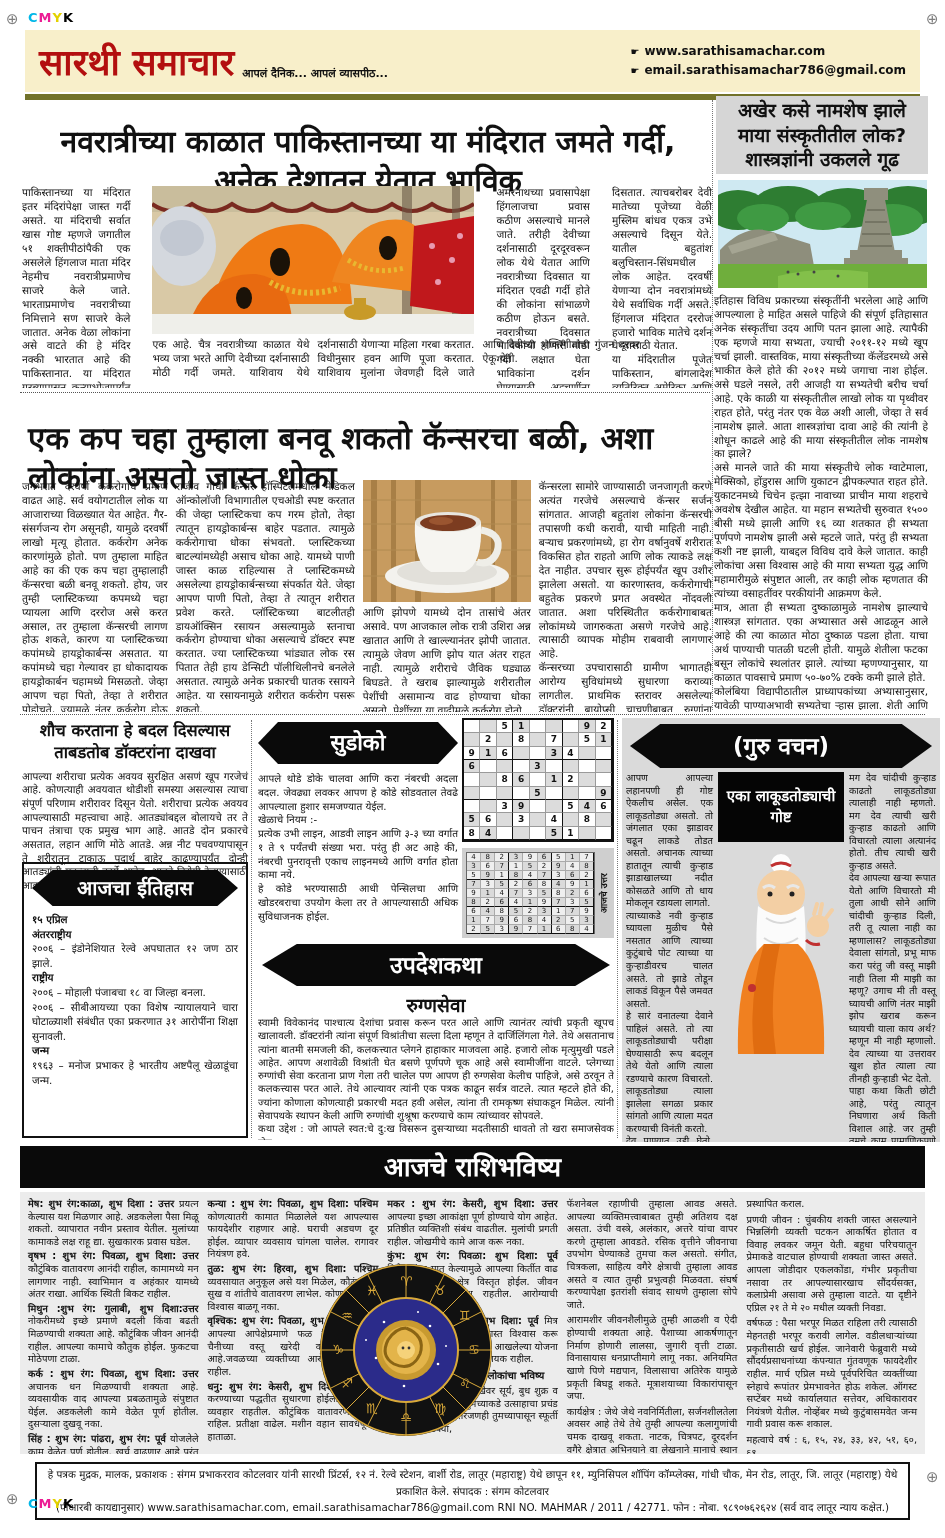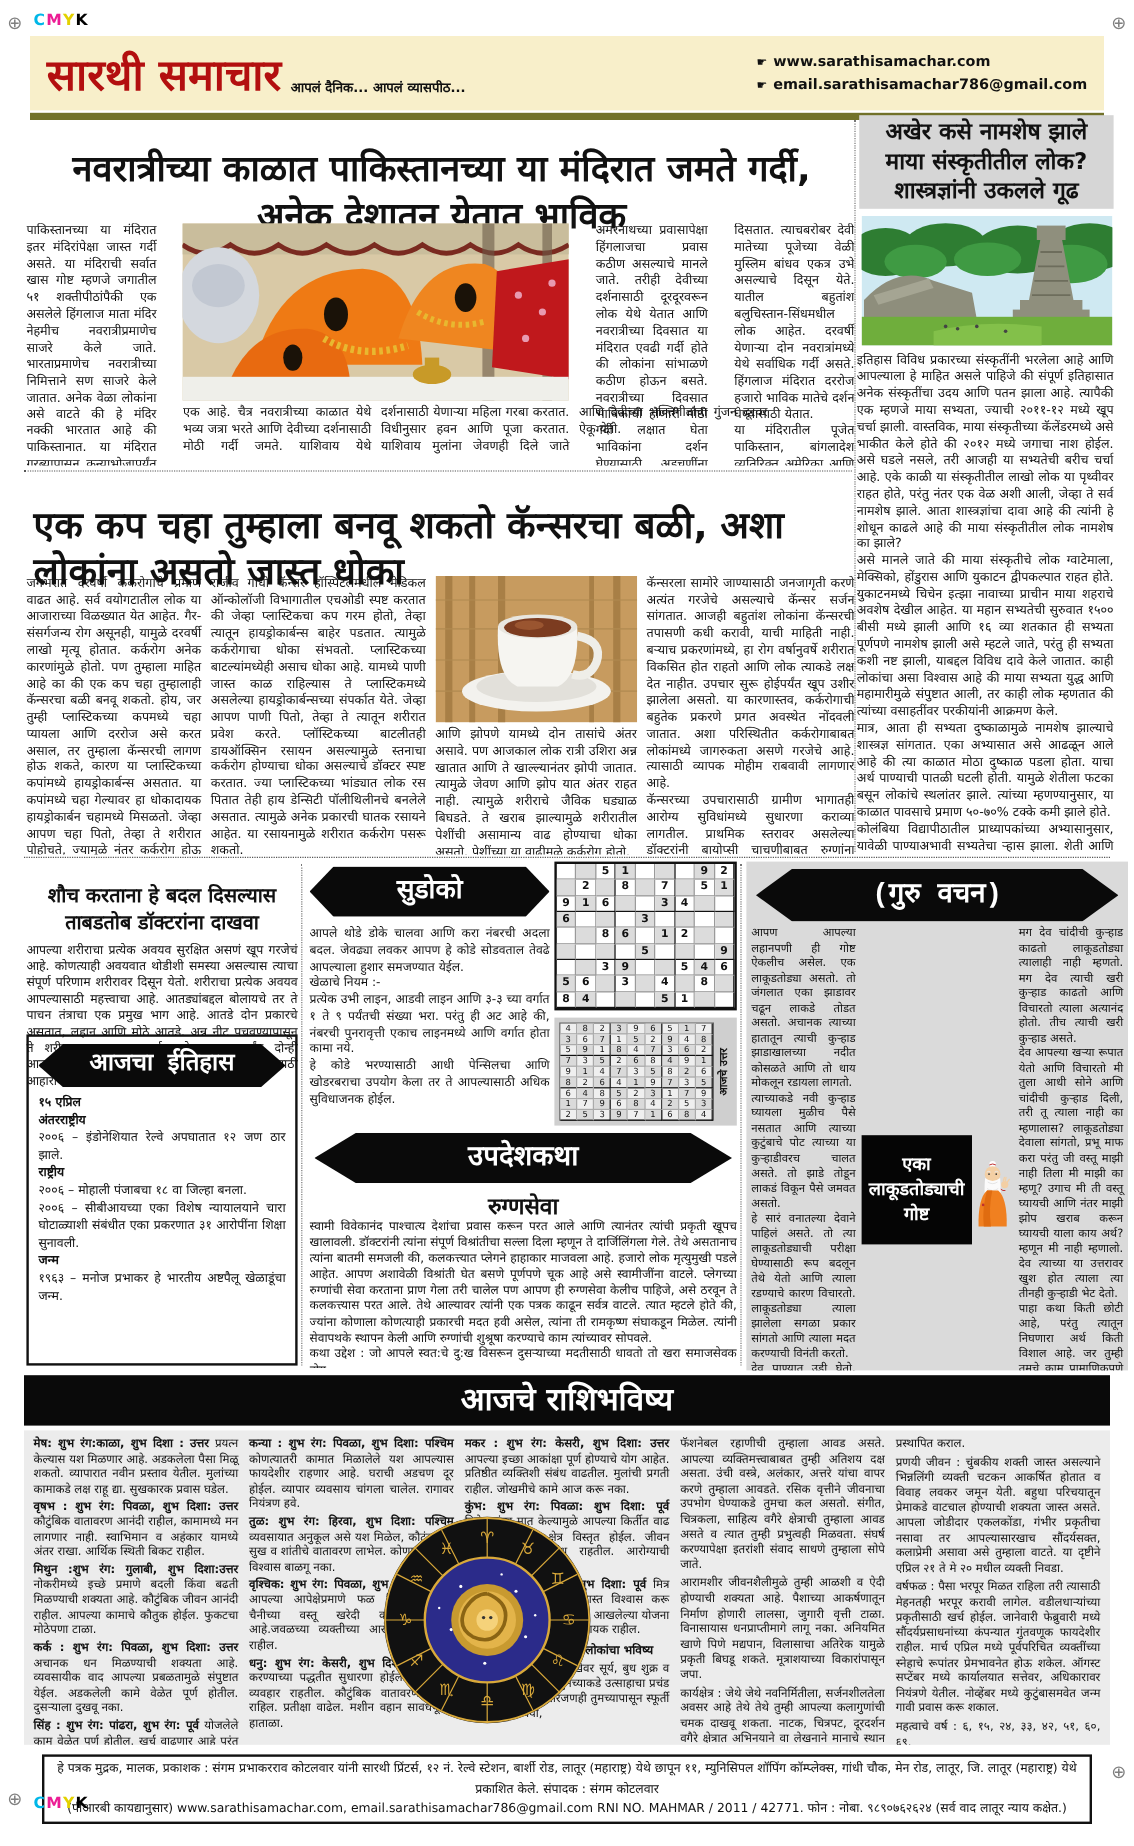--- a/index.html
+++ b/index.html
@@ -33,26 +33,26 @@
   .maya-box{left:716px;top:96px;width:212px;height:78px;background:#d6d6d6;display:flex;align-items:center;
             justify-content:center;text-align:center;font-weight:bold;font-size:19px;line-height:1.3;padding:16px;box-sizing:border-box;}
   .maya-photo{left:718px;top:180px;width:209px;height:108px;}
   .maya-body{left:714px;top:294px;width:214px;height:416px;overflow:hidden;}
   
   .a2-headline{left:28px;top:398px;width:680px;font-size:31px;line-height:1.28;font-weight:bold;text-align:left;}
   .a2-body{left:22px;top:480px;width:690px;height:232px;display:flex;gap:8px;overflow:hidden;}
   .a2c1{width:148px;}.a2c2{width:182px;}.a2c3{width:168px;flex:none;}.a2c4{width:176px;}
   .tea-img{width:168px;height:122px;display:block;margin-bottom:4px;}
   
-  .health{left:22px;top:736px;width:226px;}
+  .health{left:22px;top:720px;width:226px;}
   .health-headline{font-size:16.5px;font-weight:bold;text-align:center;line-height:1.35;}
   .health-body{margin-top:5px;font-size:10.3px;line-height:1.33;text-align:justify;}
   .history-box{left:22px;top:862px;width:226px;height:276px;border:2px solid #111;box-sizing:border-box;padding:4px 8px;overflow:hidden;}
   .diamond{background:#0a0a0a;color:#fff;text-align:center;font-weight:bold;
-           clip-path:polygon(0 50%,10% 0,90% 0,100% 50%,90% 100%,10% 100%);font-family:Liberation Mono, monospace;}
+           clip-path:polygon(0 50%,10% 0,90% 0,100% 50%,90% 100%,10% 100%);}
   .history-banner{width:206px;height:36px;margin:2px auto 6px;font-size:20px;line-height:36px;}
   .hline{font-size:10.3px;line-height:1.42;text-align:justify;}
   .hline.b{font-weight:bold;}
   .sudoku-banner{left:258px;top:722px;width:200px;height:42px;font-size:22px;line-height:42px;}
   .sudoku-text{left:258px;top:772px;width:200px;font-size:10.2px;line-height:1.35;text-align:justify;white-space:pre-line;}
   .sudoku-grid{left:462px;top:718px;width:152px;height:124px;display:grid;border:2px solid #111;box-sizing:border-box;
                grid-template-columns:repeat(9,1fr);grid-template-rows:repeat(9,1fr);background:#fff;}
   .pc{border-right:1px solid #9a9a9a;border-bottom:1px solid #9a9a9a;display:flex;align-items:center;justify-content:center;
       font-size:9px;font-weight:bold;}
   .pc.sh{background:#dcdcdc;}
@@ -62,21 +62,21 @@
   .ac.sh{background:#dadada;}
   .answer-label{writing-mode:vertical-rl;transform:rotate(180deg);font-size:9px;font-weight:bold;text-align:center;width:13px;}
   .updesh-banner{left:262px;top:944px;width:348px;height:42px;font-size:23px;line-height:42px;}
   .updesh-title{left:262px;top:992px;width:348px;text-align:center;font-size:19px;font-weight:bold;}
   .updesh-body{left:258px;top:1016px;width:356px;height:124px;font-size:10px;overflow:hidden;}
   
   .guru{left:622px;top:718px;width:318px;height:424px;background:#dadada;padding:4px;box-sizing:border-box;overflow:hidden;}
   .guru-banner{width:302px;height:44px;margin:2px auto;font-size:23px;line-height:44px;}
   .guru-cols{display:flex;gap:5px;margin-top:4px;}
   .guru-col{flex:1;font-size:9.5px;line-height:1.32;text-align:justify;white-space:pre-line;}
-  .guru-center{width:126px;flex:none;display:flex;flex-direction:row;align-items:center;}
+  .guru-center{width:126px;flex:none;display:flex;flex-direction:column;align-items:center;}
   .story-box{background:#050505;color:#fff;font-weight:bold;font-size:15px;text-align:center;padding:14px 6px;
              width:100%;box-sizing:border-box;line-height:1.4;}
   .sage{width:126px;height:206px;margin-top:6px;}
   
   .rashi-banner{left:20px;top:1146px;width:905px;height:42px;background:#0a0a0a;color:#fff;text-align:center;
                 font-size:26px;font-weight:bold;line-height:42px;}
   .rashi-body{left:20px;top:1192px;width:905px;height:262px;background:#ececec;display:flex;gap:9px;
               padding:6px 8px;box-sizing:border-box;overflow:hidden;}
   .rcol{flex:1;font-size:9.7px;line-height:1.3;text-align:justify;}
   .hentry{margin-bottom:2px;}

